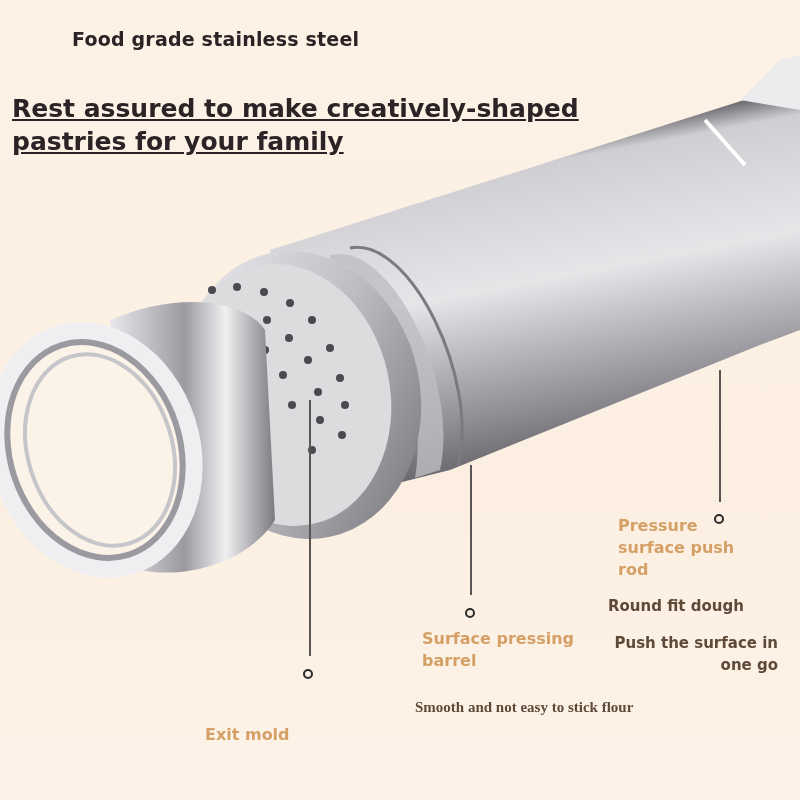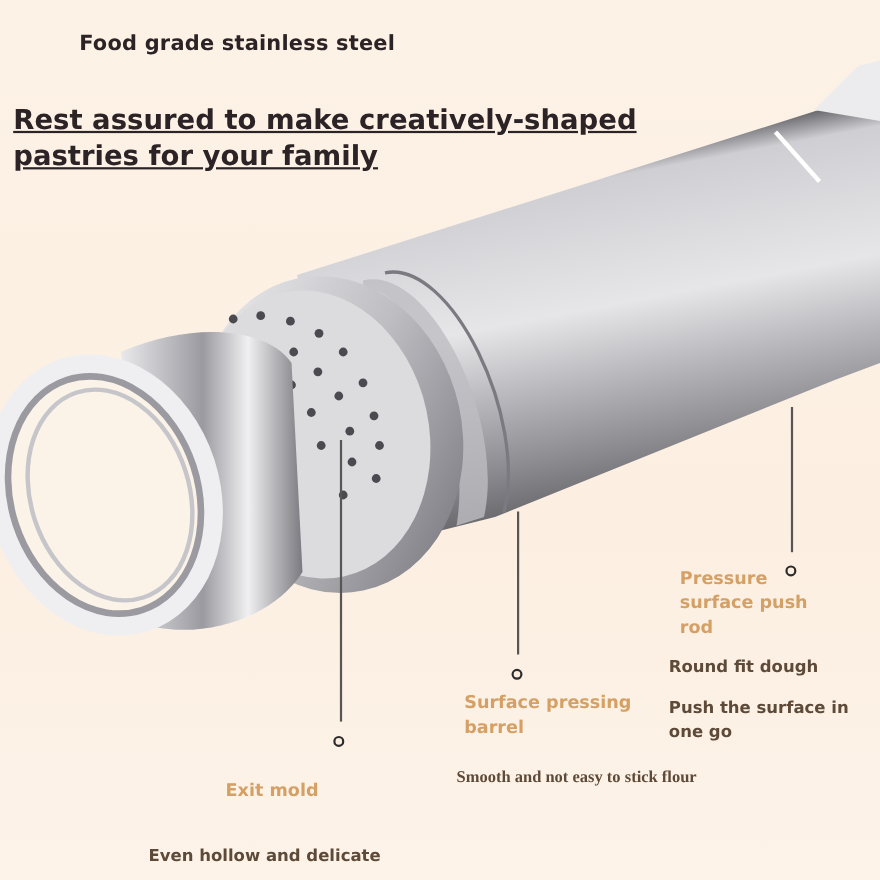--- a/index.html
+++ b/index.html
@@ -107,20 +107,19 @@
   <div class="dot" style="left:465px;top:608px;"></div>
 
   <div class="leader" style="left:309px;top:400px;height:256px;"></div>
   <div class="dot" style="left:303px;top:669px;"></div>
 
   <h1 class="txt h1">Food grade stainless steel</h1>
   <h2 class="txt h2">Rest assured to make creatively-shaped pastries for your family</h2>
 
   <div class="txt lbl" style="left:618px;top:515px;width:130px;">Pressure surface push rod</div>
   <div class="txt desc" style="left:608px;top:595px;">Round fit dough</div>
-  <div class="txt desc" style="left:608px;top:632px;width:170px;">Push the surface in one go</div>
+  <div class="txt desc" style="left:608px;top:632px;width:170px;text-align:right;">Push the surface in one go</div>
 
   <div class="txt lbl" style="left:422px;top:628px;width:160px;">Surface pressing barrel</div>
   <div class="txt desc" style="left:415px;top:696px;font-family:Liberation Serif, serif;">Smooth and not easy to stick flour</div>
 
-  <div class="txt lbl" style="left:205px;top:708px;">Exit mold</div>
-  <div class="txt desc" style="left:135px;top:767px;">Even hollow and delicate</div>
+  <div class="txt lbl" style="left:205px;top:724px;">Exit mold</div>
 </div>
 
 </body></html>

